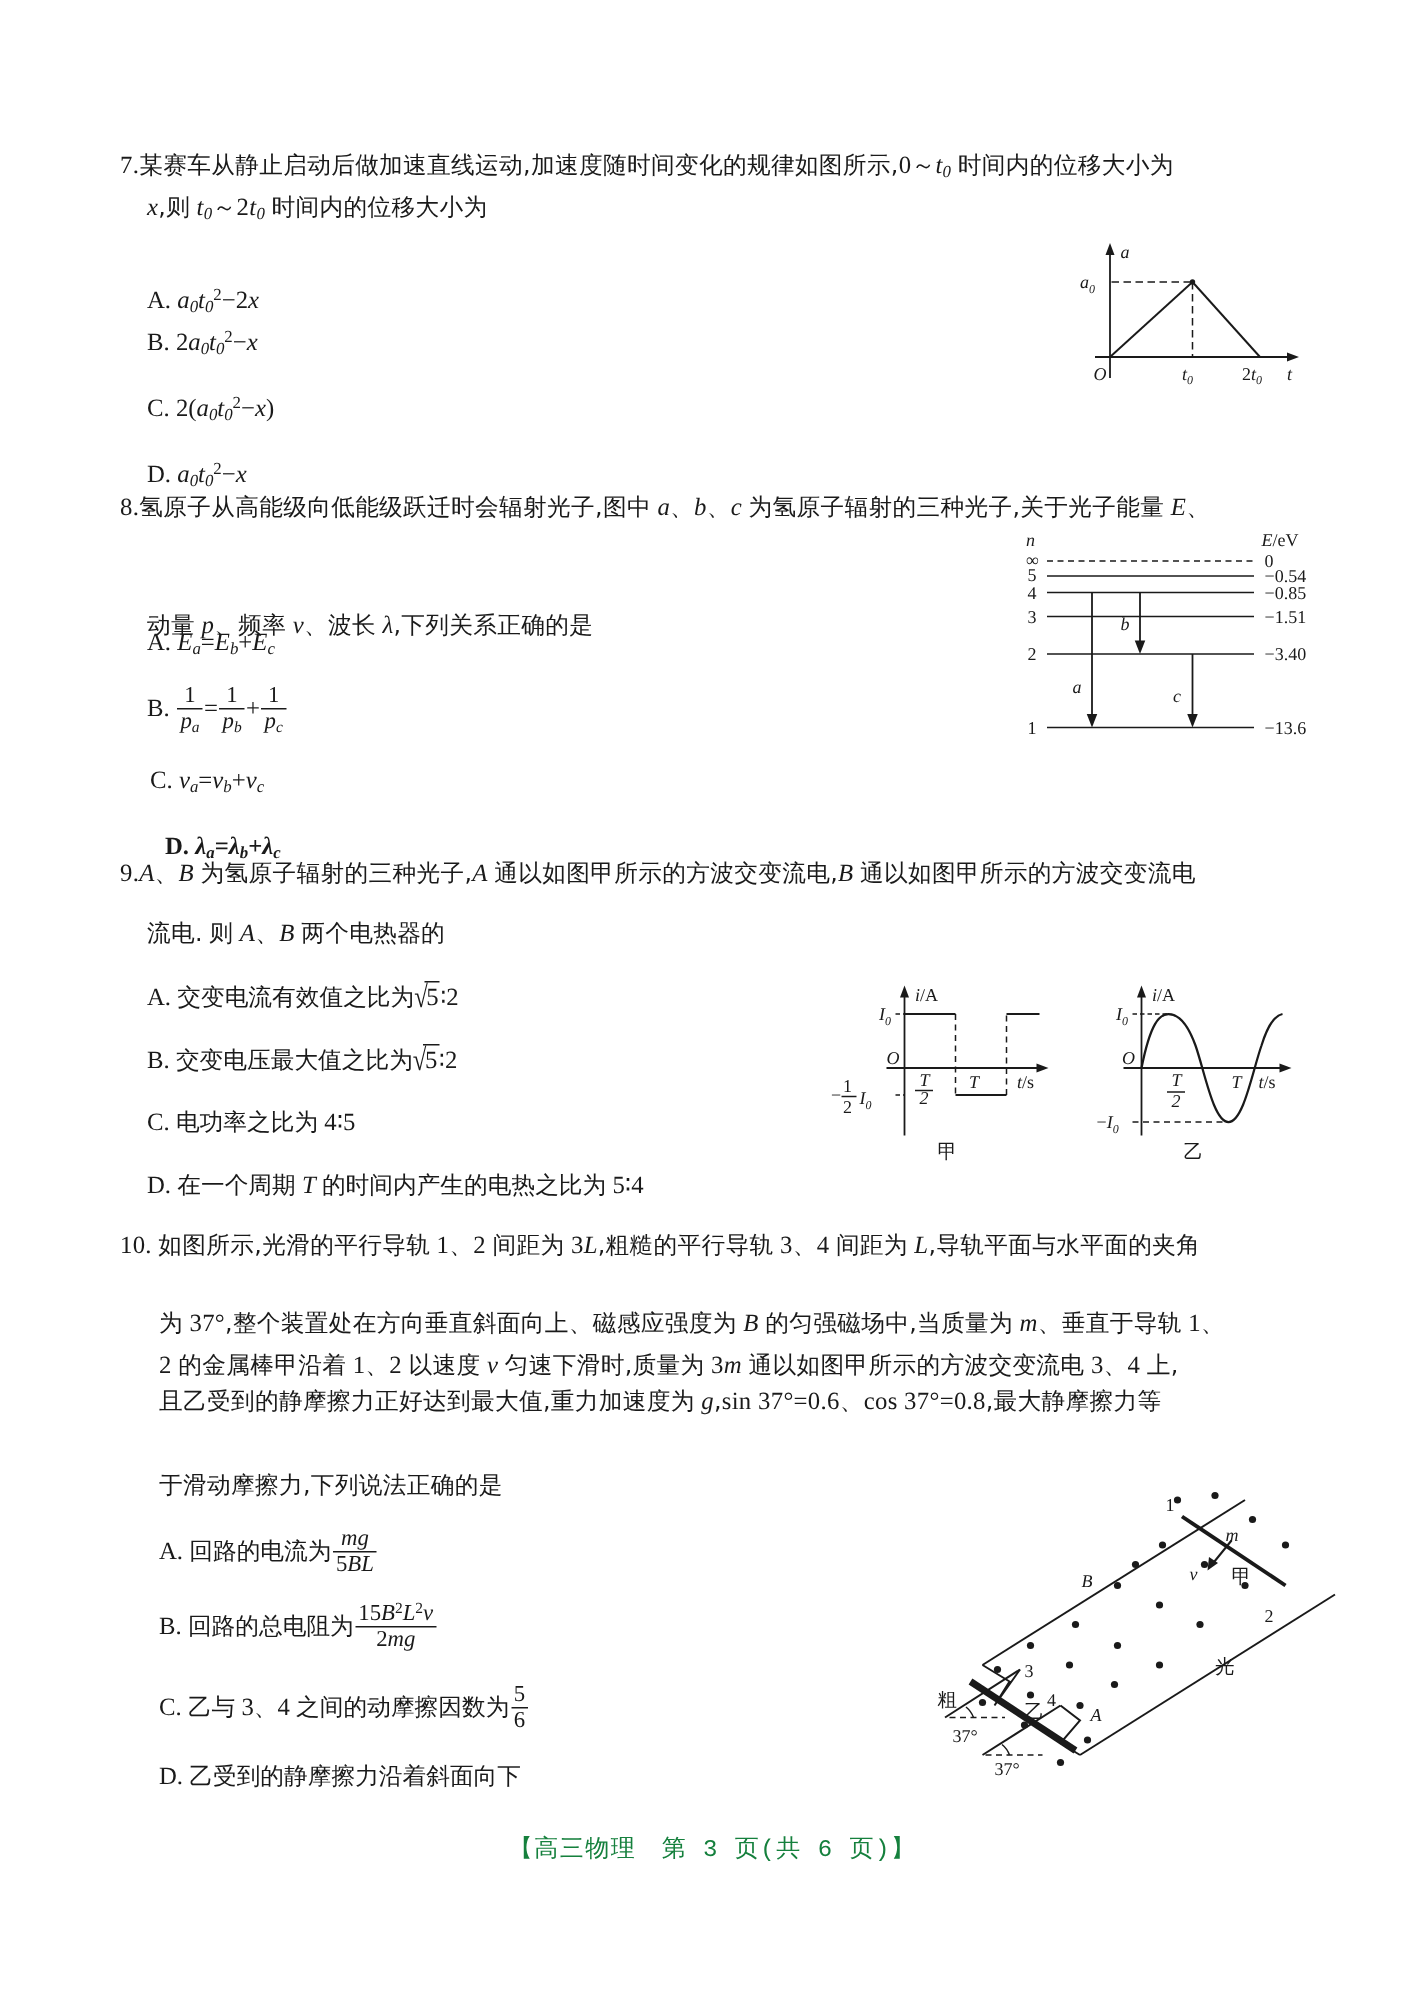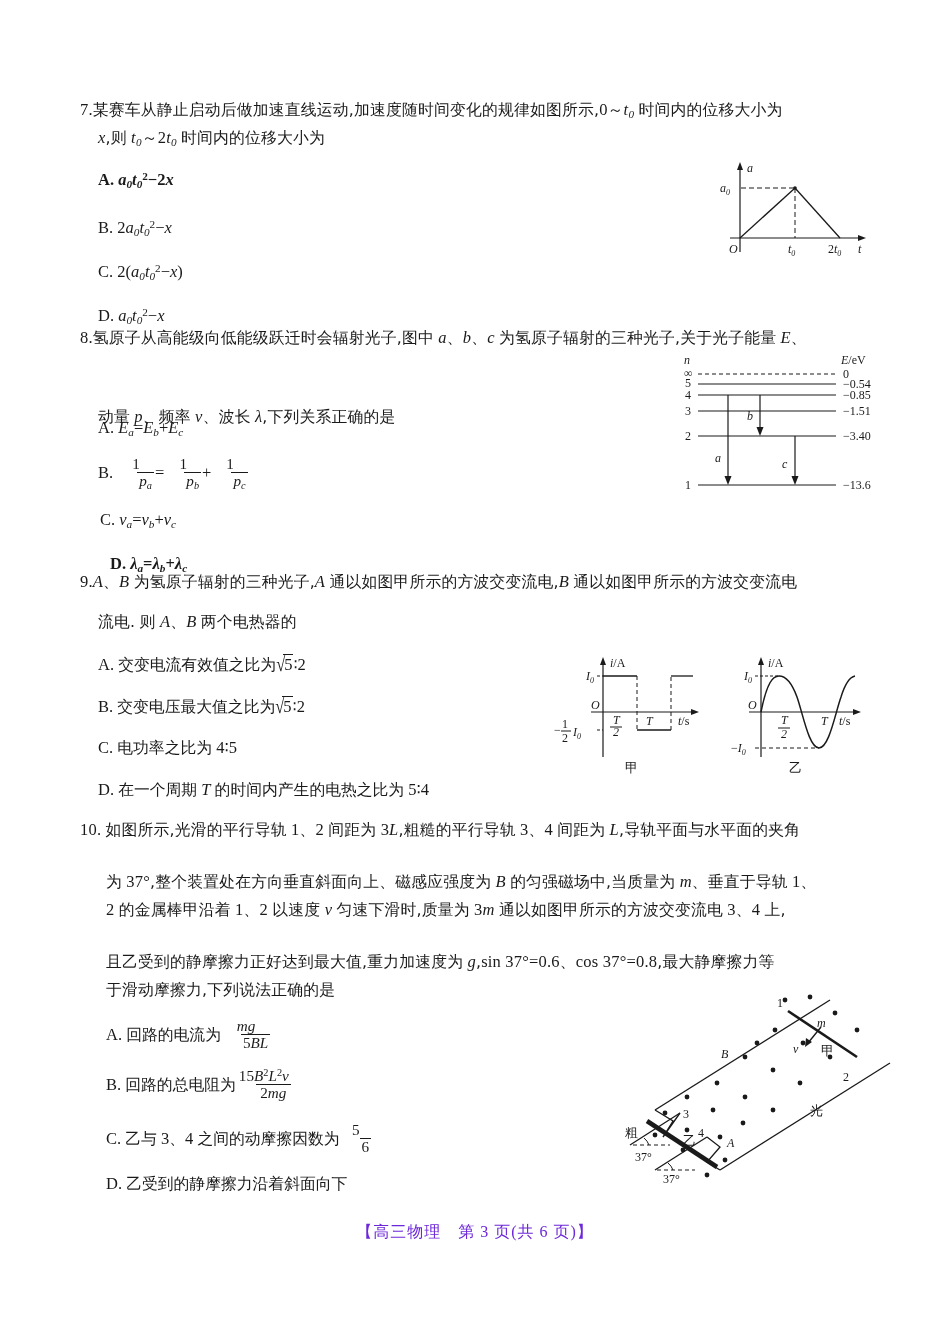--- a/index.html
+++ b/index.html
@@ -41,21 +41,21 @@
   
   .frac {
     display: inline-block;
     vertical-align: -0.52em;
     text-align: center;
     font-size: 0.92em;
     line-height: 1.06;
     margin: 0 1px;
   }
   .frac .nu { display: block; padding: 0 2px; }
-  .frac .de { display: block; border-top: 1px solid #1a1a1a; padding: 0 2px; margin-left: 19px; }
+  .frac .de { display: block; border-top: 1px solid #1a1a1a; padding: 0 2px; }
 
   .sqrt {
     display: inline-block;
     border-top: 1px solid #1a1a1a;
     padding: 0 1px 0 1px;
     margin-left: -1px;
   }
   .radical { display:inline-block; transform: scaleY(1.25); margin-right:-1px;}
 
   
@@ -63,40 +63,40 @@
   svg { display: block; overflow: visible; }
   .fx { font-family: "Liberation Serif", serif; font-style: italic; font-size: 12px; fill: #1a1a1a; }
   .fxn { font-family: "Liberation Serif", serif; font-style: normal; font-size: 12px; fill: #1a1a1a; }
   .fcn { font-family: "DejaVu Sans", sans-serif; font-size: 13px; fill: #1a1a1a; }
 
   
   .footer {
     position: absolute;
     left: 0; right: 0;
     text-align: center;
-    font-family: Liberation Serif, serif;
+    font-family: Liberation Mono, monospace;
     font-size: 16px;
-    color: #6d28d9;
+    color: #15803d;
     letter-spacing: 1px;
   }
 </style>
 </head>
 <body>
 
 <div class="page">
 
   <div class="q" style="left:80px; top:86px; width:800px;">
     <div class="qline" style="position:absolute; left:0; top:0;margin-top:16px;">
       <span class="num">7.</span><span class="cn">某赛车从静止启动后做加速直线运动,加速度随时间变化的规律如图所示,</span><span class="num">0</span><span class="cn">～</span><i>t</i><sub>0</sub> <span class="cn">时间内的位移大小为</span>
     </div>
     <div class="qline" style="position:absolute; left:18px; top:44px;">
       <i>x</i><span class="cn">,则</span> <i>t</i><sub>0</sub><span class="cn">～</span><span class="num">2</span><i>t</i><sub>0</sub> <span class="cn">时间内的位移大小为</span>
     </div>
 
-    <div class="opt" style="position:absolute; left:18px; top:84px;font-weight:bold;">
+    <div class="opt" style="position:absolute; left:18px; top:104px;">
       <span class="num">A.</span> <i>a</i><sub>0</sub><i>t</i><sub>0</sub><sup>2</sup>−<span class="num">2</span><i>x</i>
     </div>
     <div class="opt" style="position:absolute; left:18px; top:132px;">
       <span class="num">B.</span> <span class="num">2</span><i>a</i><sub>0</sub><i>t</i><sub>0</sub><sup>2</sup>−<i>x</i>
     </div>
     <div class="opt" style="position:absolute; left:18px; top:176px;">
       <span class="num">C.</span> <span class="num">2(</span><i>a</i><sub>0</sub><i>t</i><sub>0</sub><sup>2</sup>−<i>x</i><span class="num">)</span>
     </div>
     <div class="opt" style="position:absolute; left:18px; top:220px;">
       <span class="num">D.</span> <i>a</i><sub>0</sub><i>t</i><sub>0</sub><sup>2</sup>−<i>x</i>
@@ -287,21 +287,21 @@
   <div class="q" style="left:80px; top:822px; width:810px;">
     <div class="qline" style="position:absolute; left:0; top:0;">
       <span class="num">10.</span> <span class="cn">如图所示,光滑的平行导轨</span> <span class="num">1</span><span class="cn">、</span><span class="num">2</span> <span class="cn">间距为</span> <span class="num">3</span><i>L</i><span class="cn">,粗糙的平行导轨</span> <span class="num">3</span><span class="cn">、</span><span class="num">4</span> <span class="cn">间距为</span> <i>L</i><span class="cn">,导轨平面与水平面的夹角</span>
     </div>
     <div class="qline" style="position:absolute; left:26px; top:52px;">
       <span class="cn">为</span> <span class="num">37°</span><span class="cn">,整个装置处在方向垂直斜面向上、磁感应强度为</span> <i>B</i> <span class="cn">的匀强磁场中,当质量为</span> <i>m</i><span class="cn">、垂直于导轨</span> <span class="num">1</span><span class="cn">、</span>
     </div>
     <div class="qline" style="position:absolute; left:26px; top:80px;">
       <span class="num">2</span> <span class="cn">的金属棒甲沿着</span> <span class="num">1</span><span class="cn">、</span><span class="num">2</span> <span class="cn">以速度</span> <i>v</i> <span class="cn">匀速下滑时,质量为</span> <span class="num">3</span><i>m</i> <span class="cn">通以如图甲所示的方波交变流电</span> <span class="num">3</span><span class="cn">、</span><span class="num">4</span> <span class="cn">上,</span>
     </div>
-    <div class="qline" style="position:absolute; left:26px; top:132px;">
+    <div class="qline" style="position:absolute; left:26px; top:104px;">
       <span class="cn">且乙受到的静摩擦力正好达到最大值,重力加速度为</span> <i>g</i><span class="cn">,</span><span class="num">sin 37°</span>=<span class="num">0.6</span><span class="cn">、</span><span class="num">cos 37°</span>=<span class="num">0.8</span><span class="cn">,最大静摩擦力等</span>
     </div>
     <div class="qline" style="position:absolute; left:26px; top:160px;">
       <span class="cn">于滑动摩擦力,下列说法正确的是</span>
     </div>
 
     <div class="opt" style="position:absolute; left:26px; top:196px;">
       <span class="num">A.</span> <span class="cn">回路的电流为</span><span class="frac"><span class="nu"><i>mg</i></span><span class="de"><span class="num">5</span><i>BL</i></span></span>
     </div>
     <div class="opt" style="position:absolute; left:26px; top:246px;">

